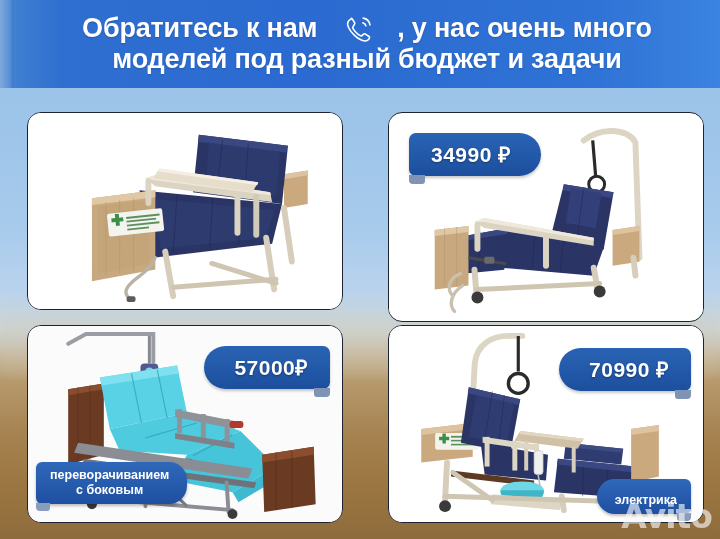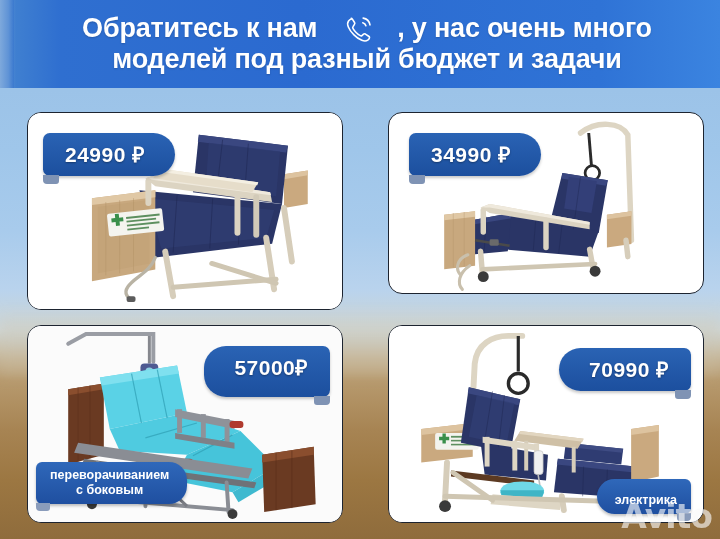--- a/index.html
+++ b/index.html
@@ -100,21 +100,21 @@
   
   .card {
     position: absolute;
     background: #ffffff;
     border: 1.6px solid #1d2430;
     border-radius: 14px;
     box-sizing: border-box;
     overflow: hidden;
   }
   .card-1 { left: 27px;  top: 112px; width: 316px; height: 198px; }
-  .card-2 { left: 388px; top: 112px; width: 316px; height: 182px; }
+  .card-2 { left: 388px; top: 112px; width: 316px; height: 210px; }
   .card-3 { left: 27px;  top: 325px; width: 316px; height: 198px; }
   .card-4 { left: 388px; top: 325px; width: 316px; height: 198px; }
 
   .photo {
     position: absolute;
     inset: 0;
     overflow: hidden;
   }
 
   
@@ -137,21 +137,21 @@
     position: absolute;
     left: 0;
     bottom: -8px;
     width: 16px;
     height: 9px;
     background: #7f93b4;
     border-radius: 0 0 3px 4px;
   }
   .p1 { left: 15px; top: 20px; }
   .p2 { left: 20px; top: 20px; }
-  .p3 { right: 12px; top: 20px; border-radius: 22px 7px 7px 22px; padding: 7px 22px 16px 30px; }
+  .p3 { right: 12px; top: 20px; border-radius: 22px 7px 7px 22px; padding: 7px 22px 8px 30px; }
   .p3::after { left: auto; right: 0; border-radius: 0 0 4px 3px; }
   .p4 { right: 12px; top: 22px; border-radius: 22px 7px 7px 22px; padding: 7px 22px 8px 30px; }
   .p4::after { left: auto; right: 0; border-radius: 0 0 4px 3px; }
 
   
   .badge {
     position: absolute;
     z-index: 7;
     background: linear-gradient(180deg, #2f68ba 0%, #1f4fa0 100%);
     color: #ffffff;
@@ -280,21 +280,20 @@
         </g>
         <g stroke="#cfc6b2" stroke-width="5" stroke-linecap="round" fill="none">
           <path d="M146 176 L250 168"></path>
           <path d="M185 152 L250 172"></path>
         </g>
 
         <path d="M128 146 C122 162 106 166 100 176 C96 182 100 188 106 188" stroke="#b9b3a4" stroke-width="3.4" fill="none" stroke-linecap="round"></path>
         <rect x="99" y="185" width="9" height="6" rx="2" fill="#5c5c5c"></rect>
       </svg>
     </div>
-    <div class="price-ribbon p1">24990 ₽</div>
   </div>
 
   <div class="card card-2">
     <div class="photo">
       <svg class="bed-svg" viewBox="0 0 316 198" preserveAspectRatio="xMidYMid meet">
         <rect x="0" y="0" width="316" height="198" fill="#ffffff"></rect>
 
         <path d="M196 22 C214 8 240 10 248 24 L252 140" stroke="#ddd5c3" stroke-width="6" fill="none" stroke-linecap="round"></path>
 
         <path d="M205 22 L208 58" stroke="#2a2a2a" stroke-width="3.2" fill="none"></path>

